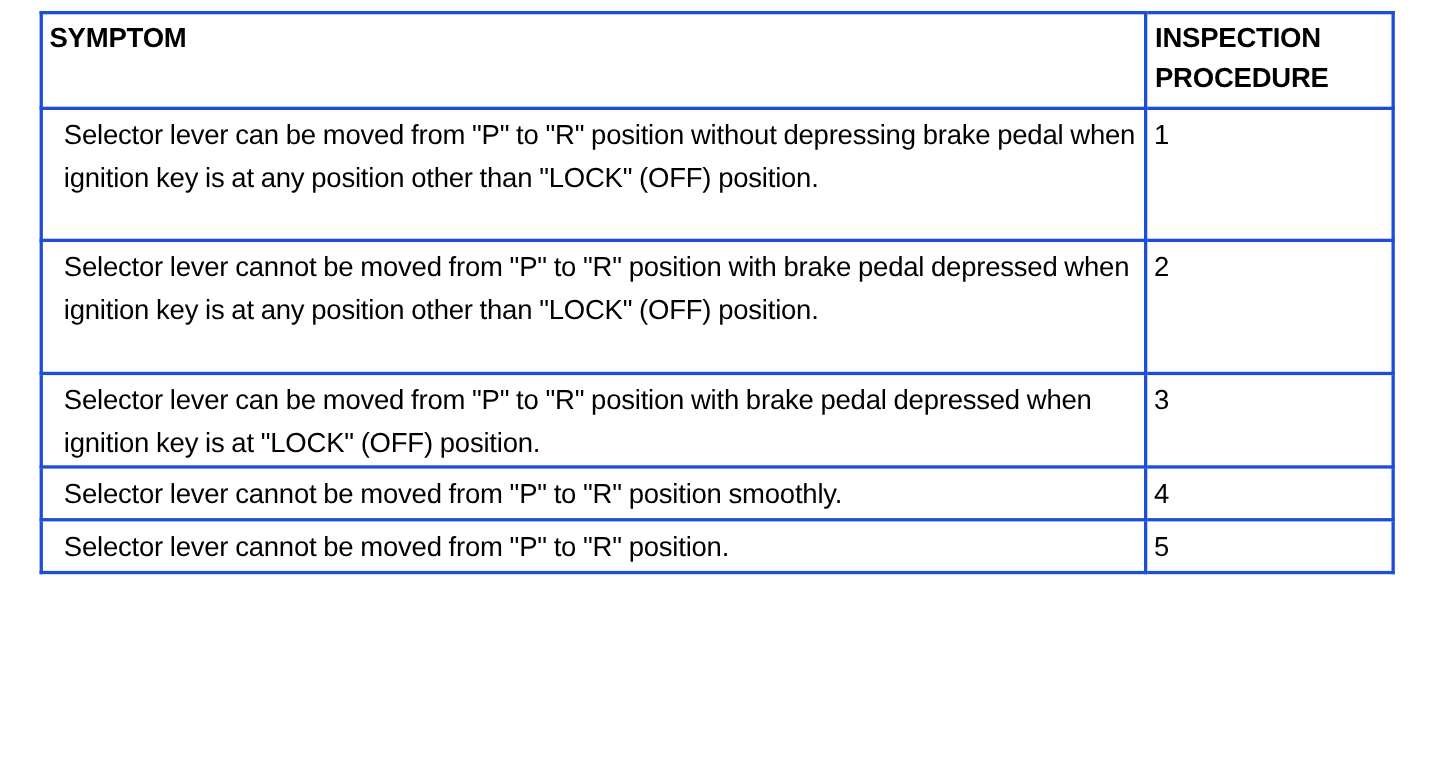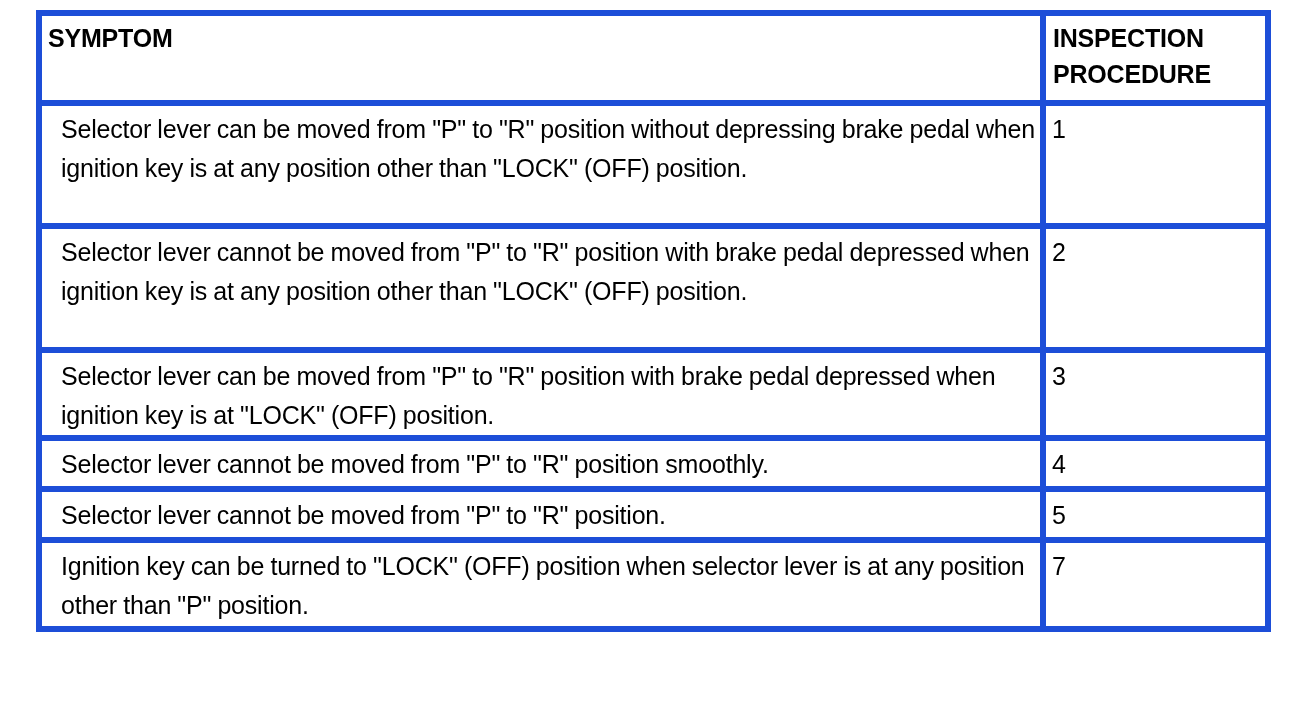--- a/index.html
+++ b/index.html
@@ -28,21 +28,21 @@
     left: 36px;
     top: 10px;
     width: 1229px;
     border-collapse: collapse;
     table-layout: fixed;
     background: #ffffff;
   }
 
   .symptom-table td,
   .symptom-table th {
-    border: 6px solid #1d4ed8;
+    border: 3px solid #1d4ed8;
     vertical-align: top;
     text-align: left;
     padding: 4px 0 0 6px;
     font-weight: normal;
     font-size: 25px;
     line-height: 39px;
     letter-spacing: -0.2px;
     font-family: "Liberation Sans", sans-serif;
     word-spacing: -0.5px;
   }
@@ -136,24 +136,16 @@
         </td>
       </tr>
       <tr class="r5">
         <td class="col-symptom">
           <span class="symptom-text">Selector lever cannot be moved from "P" to "R" position.</span>
         </td>
         <td class="col-procedure">
           <span class="proc-num">5</span>
         </td>
       </tr>
-      <tr class="r7">
-        <td class="col-symptom">
-          <span class="symptom-text">Ignition key can be turned to "LOCK" (OFF) position when selector lever is at any position other than "P" position.</span>
-        </td>
-        <td class="col-procedure">
-          <span class="proc-num">7</span>
-        </td>
-      </tr>
     </tbody>
   </table>
 
 </div>
 
 </body></html>

